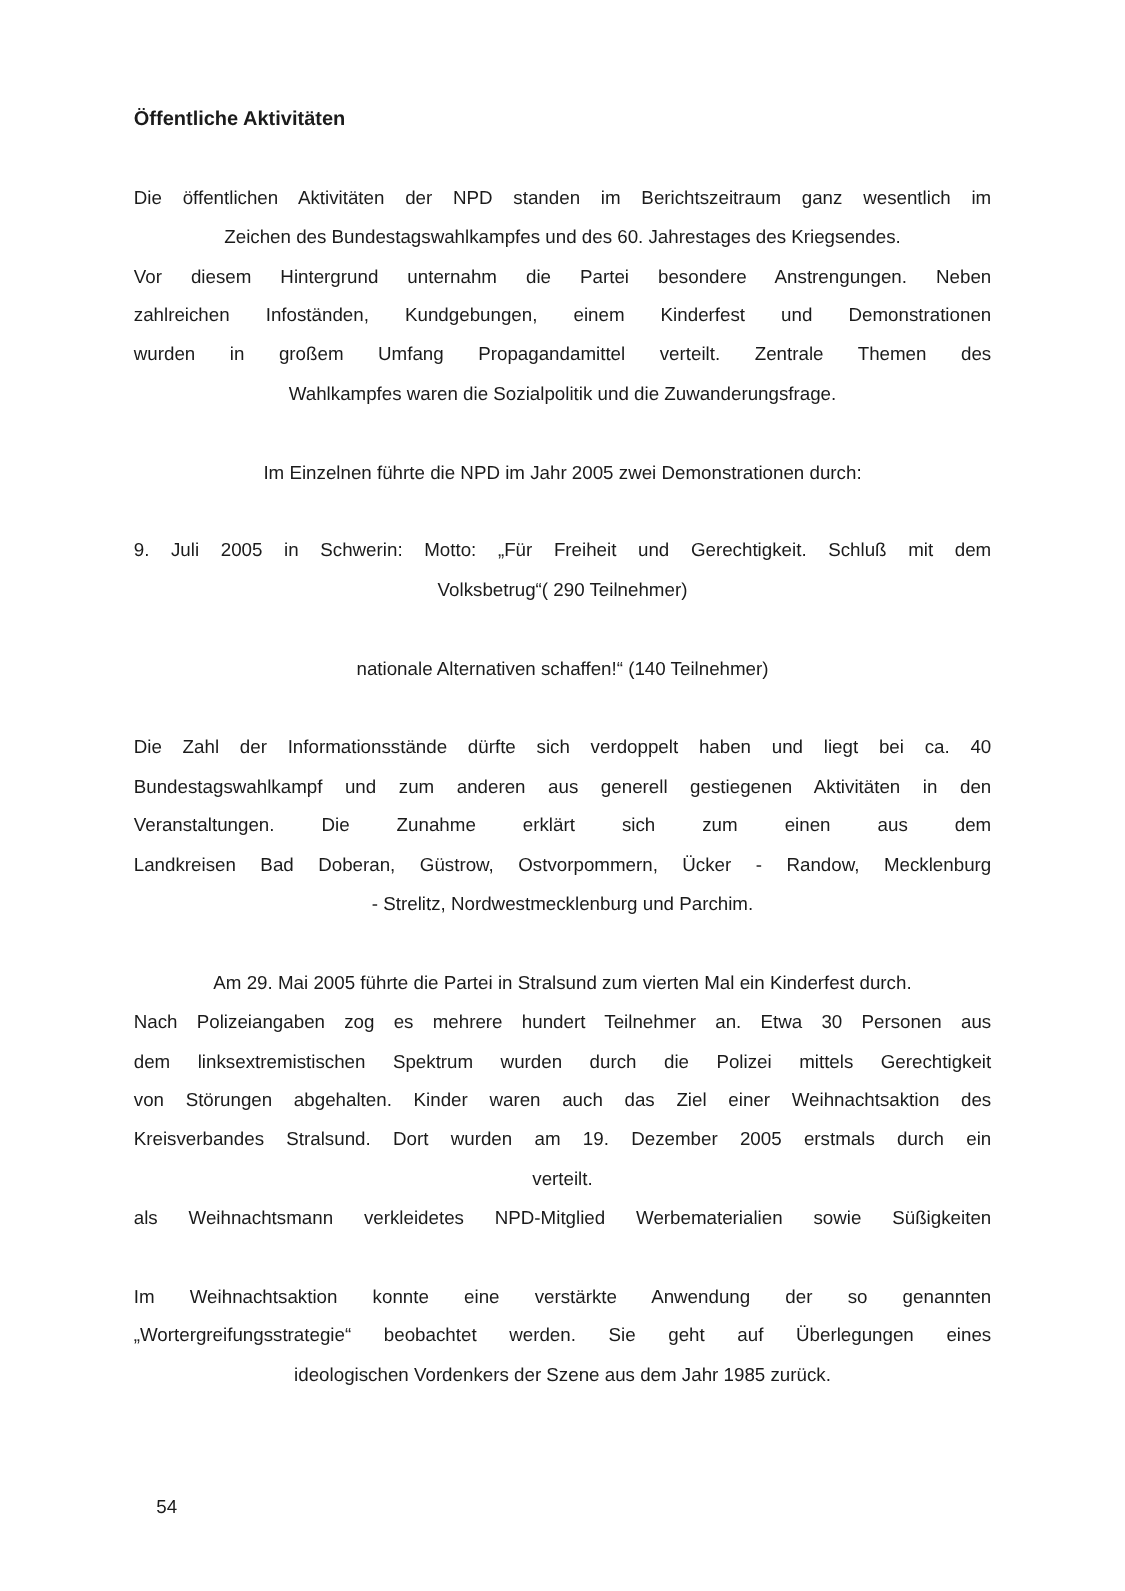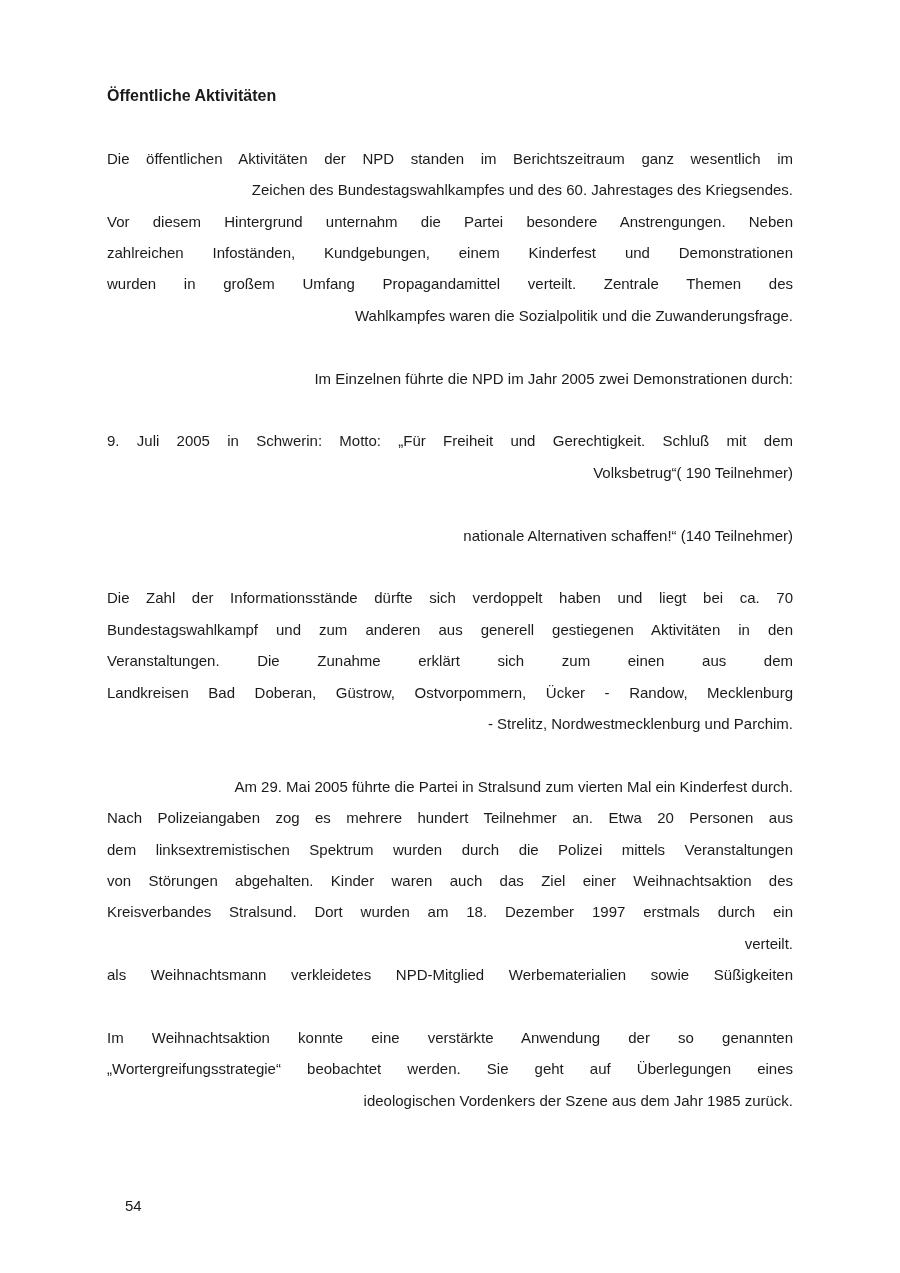--- a/index.html
+++ b/index.html
@@ -27,21 +27,21 @@
     font-weight: bold;
     line-height: 31.4px;
     margin: 0 0 31.4px 0;
   }
   .para {
     margin: 0 0 31.4px 0;
   }
   .ln {
     font-size: 15px;
     line-height: 31.4px;
-    text-align: right;
+    text-align: center;
   }
   .ln.j {
     text-align: justify;
     text-align-last: justify;
   }
   .page-number {
     position: absolute;
     left: 125px;
     top: 1190px;
     font-size: 15px;
@@ -64,41 +64,41 @@
       <div class="ln j">wurden in großem Umfang Propagandamittel verteilt. Zentrale Themen des</div>
       <div class="ln">Wahlkampfes waren die Sozialpolitik und die Zuwanderungsfrage.</div>
     </div>
 
     <div class="para">
       <div class="ln">Im Einzelnen führte die NPD im Jahr 2005 zwei Demonstrationen durch:</div>
     </div>
 
     <div class="para">
       <div class="ln j">9. Juli 2005 in Schwerin: Motto: „Für Freiheit und Gerechtigkeit. Schluß mit dem</div>
-      <div class="ln">Volksbetrug“( 190 Teilnehmer)</div>
+      <div class="ln">Volksbetrug“( 290 Teilnehmer)</div>
     </div>
 
     <div class="para">
       <div class="ln">nationale Alternativen schaffen!“ (140 Teilnehmer)</div>
     </div>
 
     <div class="para">
-      <div class="ln j">Die Zahl der Informationsstände dürfte sich verdoppelt haben und liegt bei ca. 70</div>
+      <div class="ln j">Die Zahl der Informationsstände dürfte sich verdoppelt haben und liegt bei ca. 40</div>
       <div class="ln j">Bundestagswahlkampf und zum anderen aus generell gestiegenen Aktivitäten in den</div>
       <div class="ln j">Veranstaltungen. Die Zunahme erklärt sich zum einen aus dem</div>
       <div class="ln j">Landkreisen Bad Doberan, Güstrow, Ostvorpommern, Ücker - Randow, Mecklenburg</div>
       <div class="ln">- Strelitz, Nordwestmecklenburg und Parchim.</div>
     </div>
 
     <div class="para">
       <div class="ln">Am 29. Mai 2005 führte die Partei in Stralsund zum vierten Mal ein Kinderfest durch.</div>
-      <div class="ln j">Nach Polizeiangaben zog es mehrere hundert Teilnehmer an. Etwa 20 Personen aus</div>
-      <div class="ln j">dem linksextremistischen Spektrum wurden durch die Polizei mittels Veranstaltungen</div>
+      <div class="ln j">Nach Polizeiangaben zog es mehrere hundert Teilnehmer an. Etwa 30 Personen aus</div>
+      <div class="ln j">dem linksextremistischen Spektrum wurden durch die Polizei mittels Gerechtigkeit</div>
       <div class="ln j">von Störungen abgehalten. Kinder waren auch das Ziel einer Weihnachtsaktion des</div>
-      <div class="ln j">Kreisverbandes Stralsund. Dort wurden am 18. Dezember 1997 erstmals durch ein</div>
+      <div class="ln j">Kreisverbandes Stralsund. Dort wurden am 19. Dezember 2005 erstmals durch ein</div>
       <div class="ln">verteilt.</div>
       <div class="ln j">als Weihnachtsmann verkleidetes NPD-Mitglied Werbematerialien sowie Süßigkeiten</div>
     </div>
 
     <div class="para">
       <div class="ln j">Im Weihnachtsaktion konnte eine verstärkte Anwendung der so genannten</div>
       <div class="ln j">„Wortergreifungsstrategie“ beobachtet werden. Sie geht auf Überlegungen eines</div>
       <div class="ln">ideologischen Vordenkers der Szene aus dem Jahr 1985 zurück.</div>
     </div>
 

